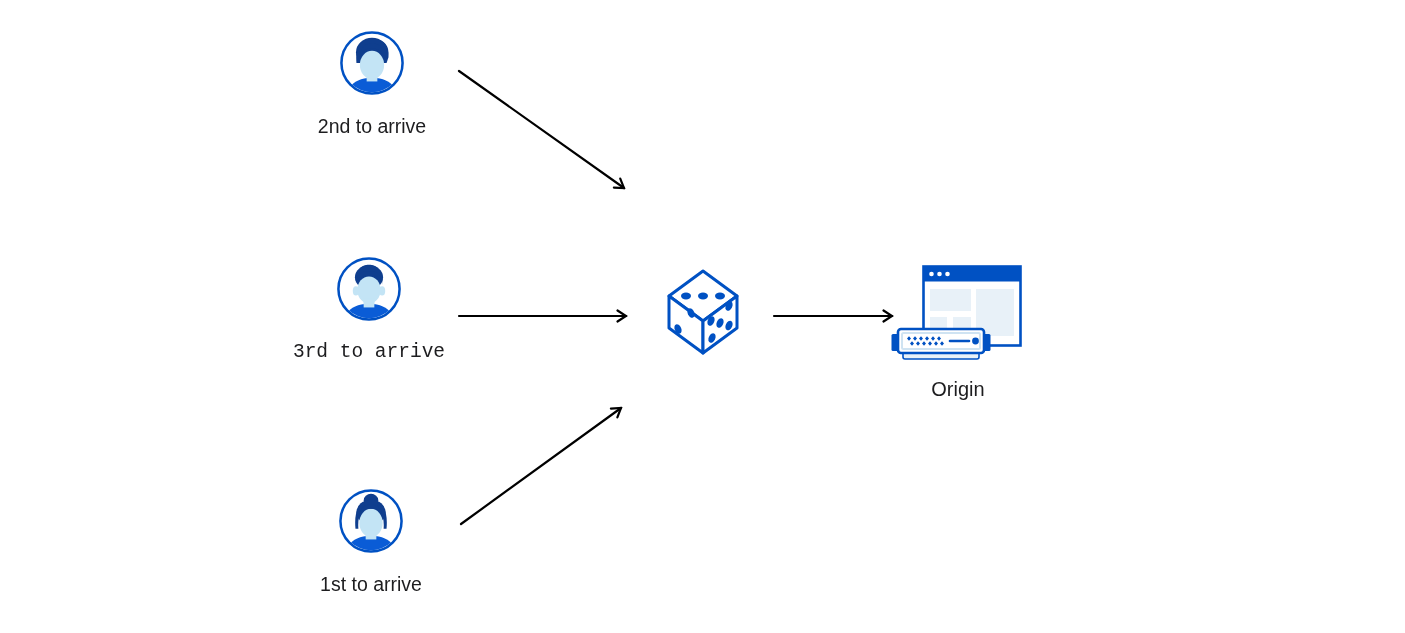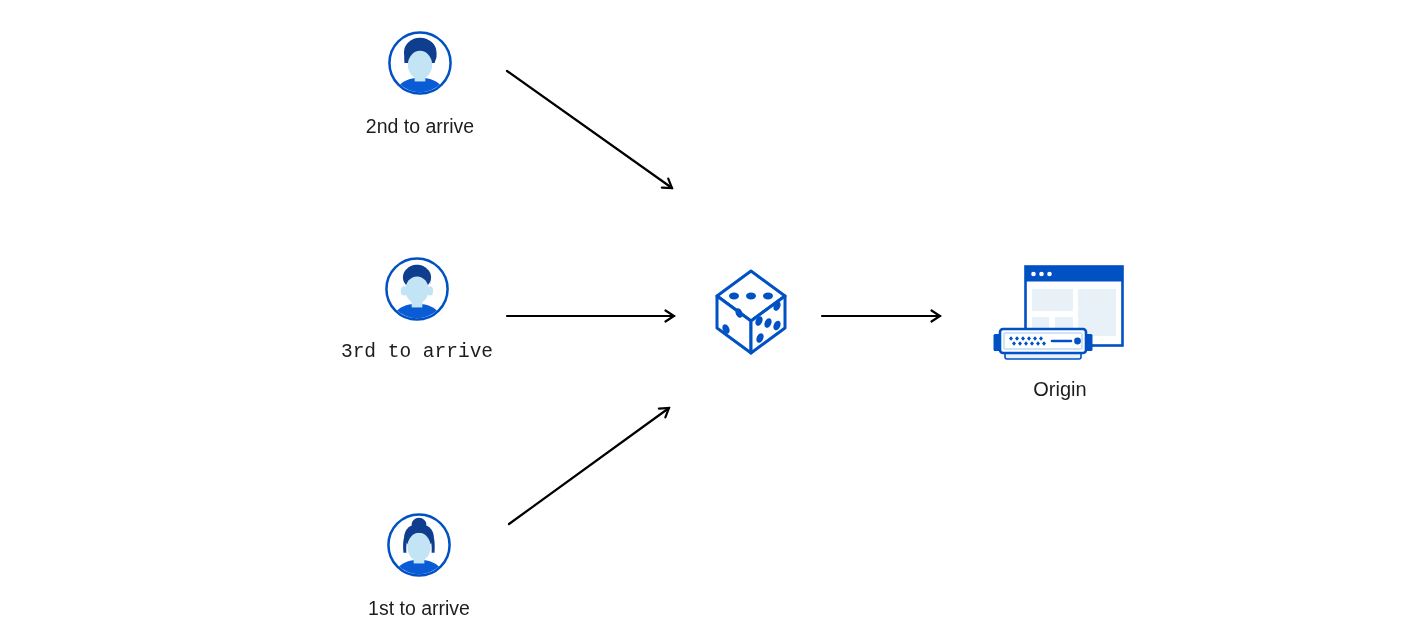--- a/index.html
+++ b/index.html
@@ -3,21 +3,20 @@
 <meta charset="utf-8">
 <style>
   html, body { margin: 0; padding: 0; background: #ffffff; }
   .canvas {
     position: relative;
     width: 1246px;
     height: 633px;
     background: var(--background, #ffffff);
     font-family: "Liberation Sans", sans-serif;
     overflow: hidden;
-    margin-left: 48px;
   }
   .arrows-layer {
     position: absolute;
     left: 0; top: 0;
     width: 1405px; height: 633px;
   }
   .node {
     position: absolute;
     width: 140px;
     display: flex;
@@ -27,21 +26,21 @@
   .node-label {
     margin-top: 19px;
     font-size: 19.5px;
     line-height: 22px;
     color: var(--text-black, #1d1d1f);
     white-space: nowrap;
     text-align: center;
   }
   .origin-node {
     position: absolute;
-    left: 938px; top: 265px;
+    left: 884px; top: 265px;
     width: 148px; height: 150px;
   }
   .origin-browser { position: absolute; left: 38px; top: 0; }
   .origin-server  { position: absolute; left: 6px;  top: 62px; }
   .origin-label   {
     position: absolute; left: 0; top: 113px; width: 148px;
     font-size: 20px; color: var(--text-black, #1d1d1f);
     text-align: center; white-space: nowrap;
   }
   .dice-node { position: absolute; left: 666px; top: 268px; }
@@ -117,21 +116,21 @@
         <rect x="28.5" y="42" width="11" height="14" class="fill-face"></rect>
         <ellipse cx="34" cy="35" rx="12" ry="14" class="fill-face"></ellipse>
         <path d="M21,29 C21,20 25,15.5 34,15.5 C43,15.5 47,20 47,29 L47,25 C43,20.5 40,19.8 34,19.8 C28,19.8 25,20.5 21,25 Z" class="fill-hair"></path>
         <path d="M8,68 C9,58 16,52 26,50 C30,49.3 38,49.3 42,50 C52,52 59,58 60,68 Z" class="fill-shirt"></path>
         <rect x="28.5" y="44" width="11" height="9" class="fill-face"></rect>
       </g>
     </svg>
     <div class="node-label">3rd to arrive</div>
   </div>
 
-  <div class="node" style="left:301px; top:512px;">
+  <div class="node" style="left:301px; top:488px;">
     <svg width="66" height="66" viewBox="0 0 68 68">
       <defs>
           <clipPath id="clipC">
             <circle cx="34" cy="34" r="30.2"></circle>
           </clipPath>
         </defs>
       <circle cx="34" cy="34" r="31.5" class="fill-white stroke-blue" stroke-width="2.6"></circle>
       <g clip-path="url(#clipC)">
         <ellipse cx="34" cy="12.5" rx="7.5" ry="6.5" class="fill-hair"></ellipse>
         <path d="M18,42 C16,20 24,13 34,13 C44,13 52,20 50,42 L47,42 C48,28 44,21.5 34,21.5 C24,21.5 20,28 21,42 Z" class="fill-hair"></path>

